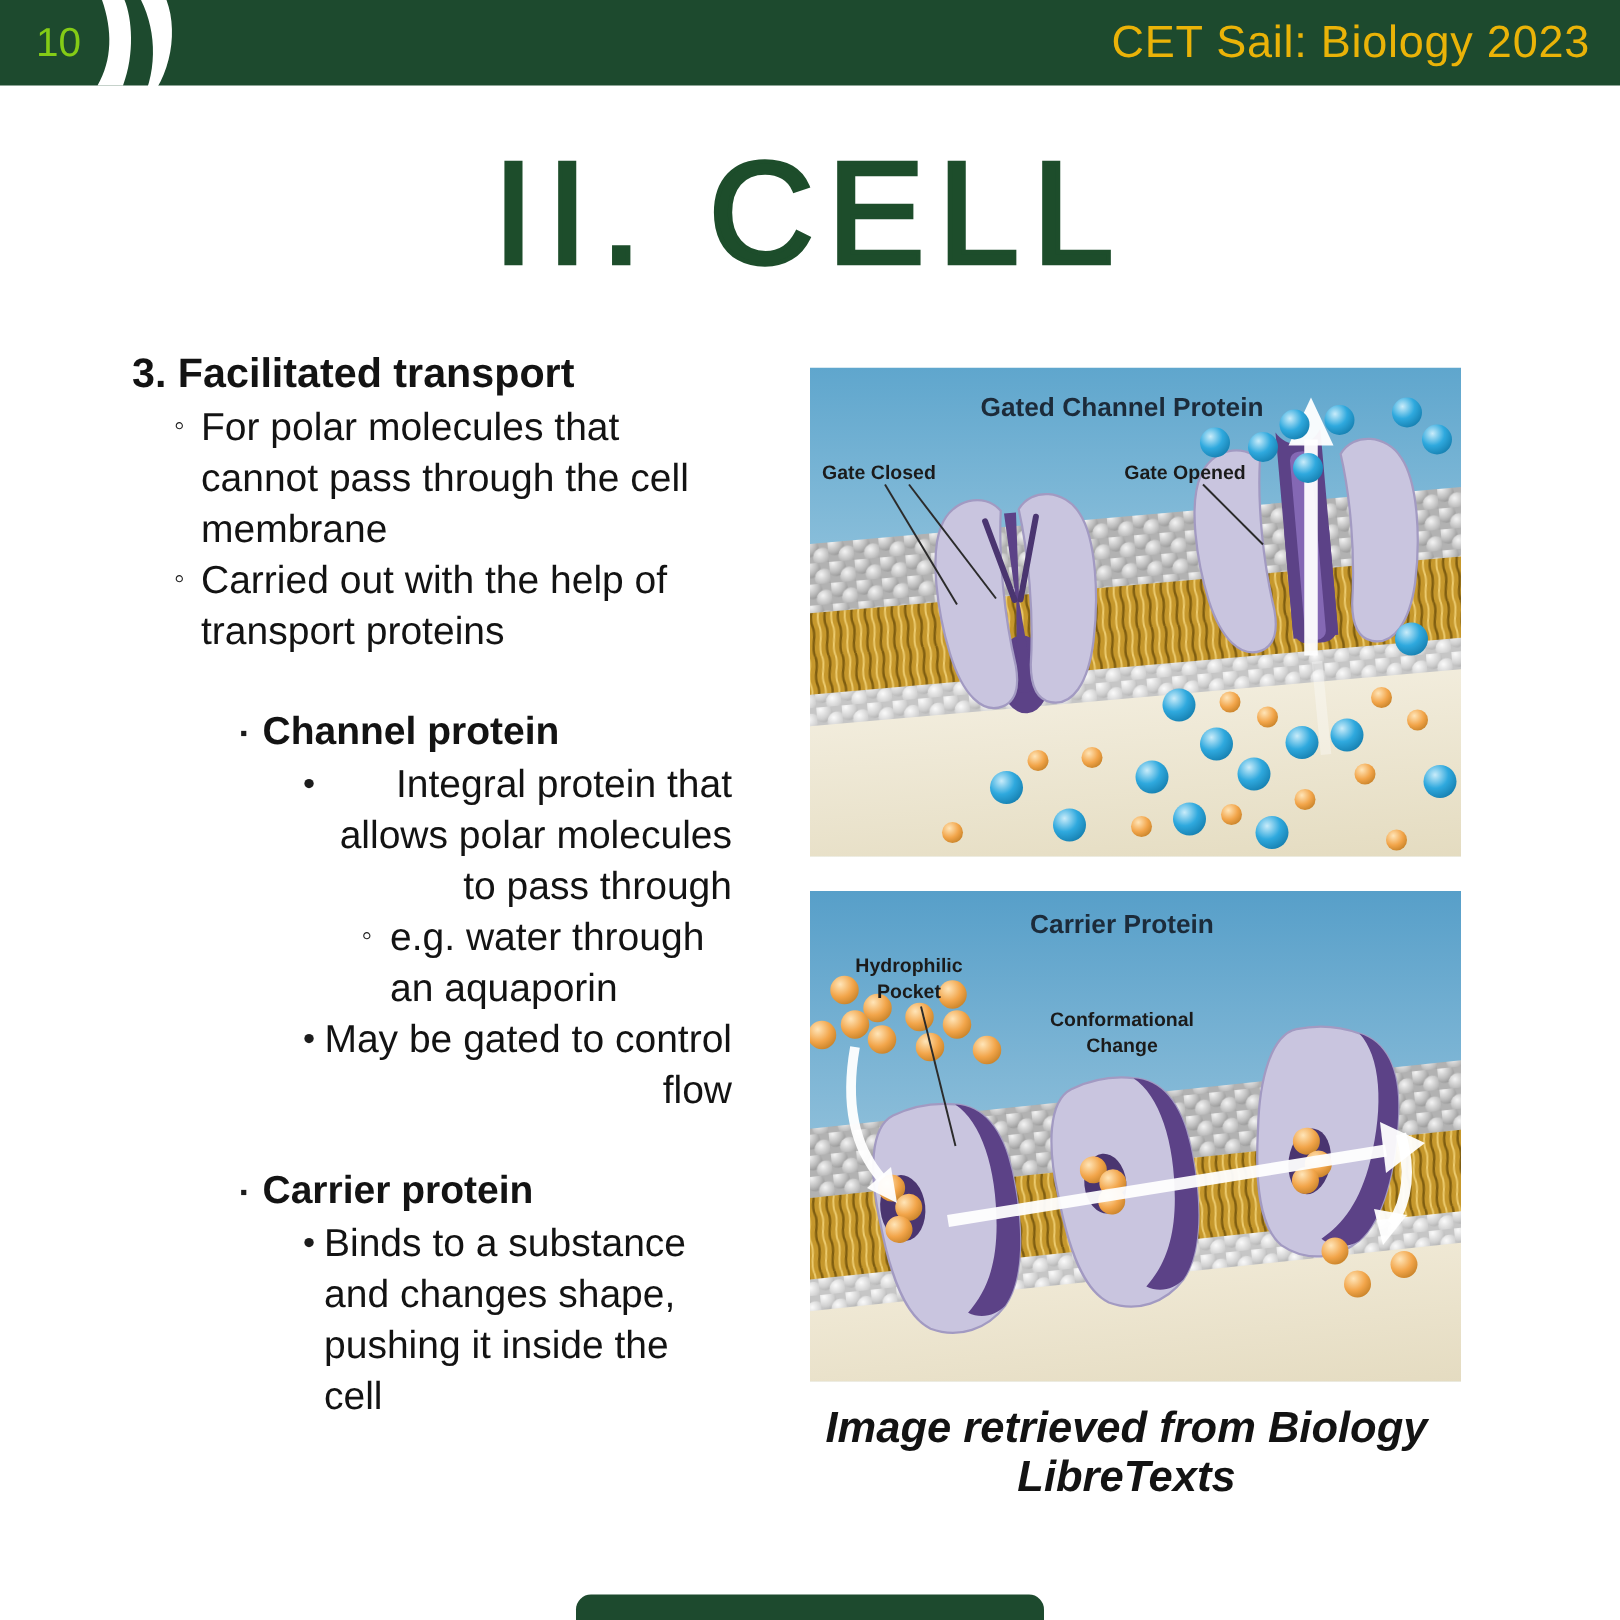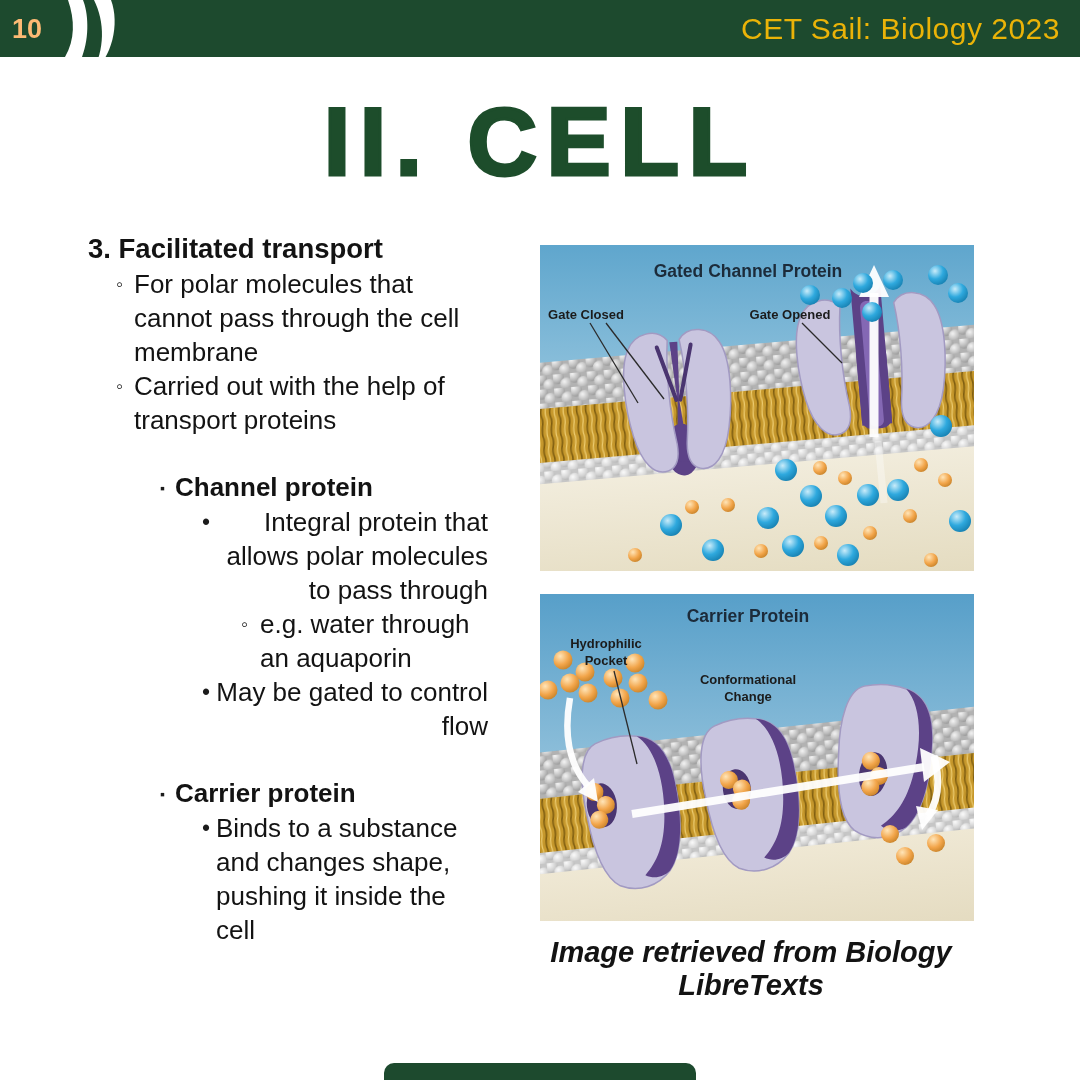--- a/index.html
+++ b/index.html
@@ -1,27 +1,27 @@
 <!DOCTYPE html>
 <html><head>
 <meta charset="utf-8">
 <style>
   html,body{margin:0;padding:0;background:#ffffff;}
   .slide{position:relative;width:1080px;height:1080px;background:#ffffff;overflow:hidden;
          font-family:"Liberation Sans",sans-serif;color:#131313;}
   
   .hdr{position:absolute;left:0;top:0;width:1080px;height:57px;background:#1d4a2e;}
-  .pagenum{position:absolute;left:12px;top:50%;transform:translateY(-50%);
-           color:#fdba74;font-size:27px;font-weight:bold;}
+  .pagenum{position:absolute;left:24px;top:50%;transform:translateY(-50%);
+           color:#84cc16;font-size:27px;font-weight:normal;}
   .sails{position:absolute;left:62px;top:0;}
   .course{position:absolute;right:20px;top:50%;transform:translateY(-50%);
           color:#eab308;font-size:30px;letter-spacing:.5px;}
   
   .title{position:absolute;left:0;right:0;top:86px;margin:0;text-align:center;
-         font-size:97px;font-weight:bold;color:#1d4d2b;letter-spacing:9px;
+         font-size:97px;font-weight:normal;color:#1d4d2b;letter-spacing:9px;
          -webkit-text-stroke:3px #1d4d2b;}
   
   .content{position:absolute;left:88px;top:231px;width:452px;font-size:26px;line-height:34px;}
   .heading{font-size:27.5px;font-weight:bold;line-height:36px;}
   .row{display:flex;align-items:flex-start;}
   .b{flex:none;line-height:34px;text-align:left;color:#1c1c1c;}
   .l1{margin-left:28px;} .l1 .b{width:18px;font-size:20px;}
   .l2{margin-left:72px;} .l2 .b{width:15px;font-size:14px;padding-top:1px;}
   .l3{margin-left:114px;} .l3 .b{width:14px;font-size:23px;}
   .l4{margin-left:153px;} .l4 .b{width:19px;font-size:20px;}

